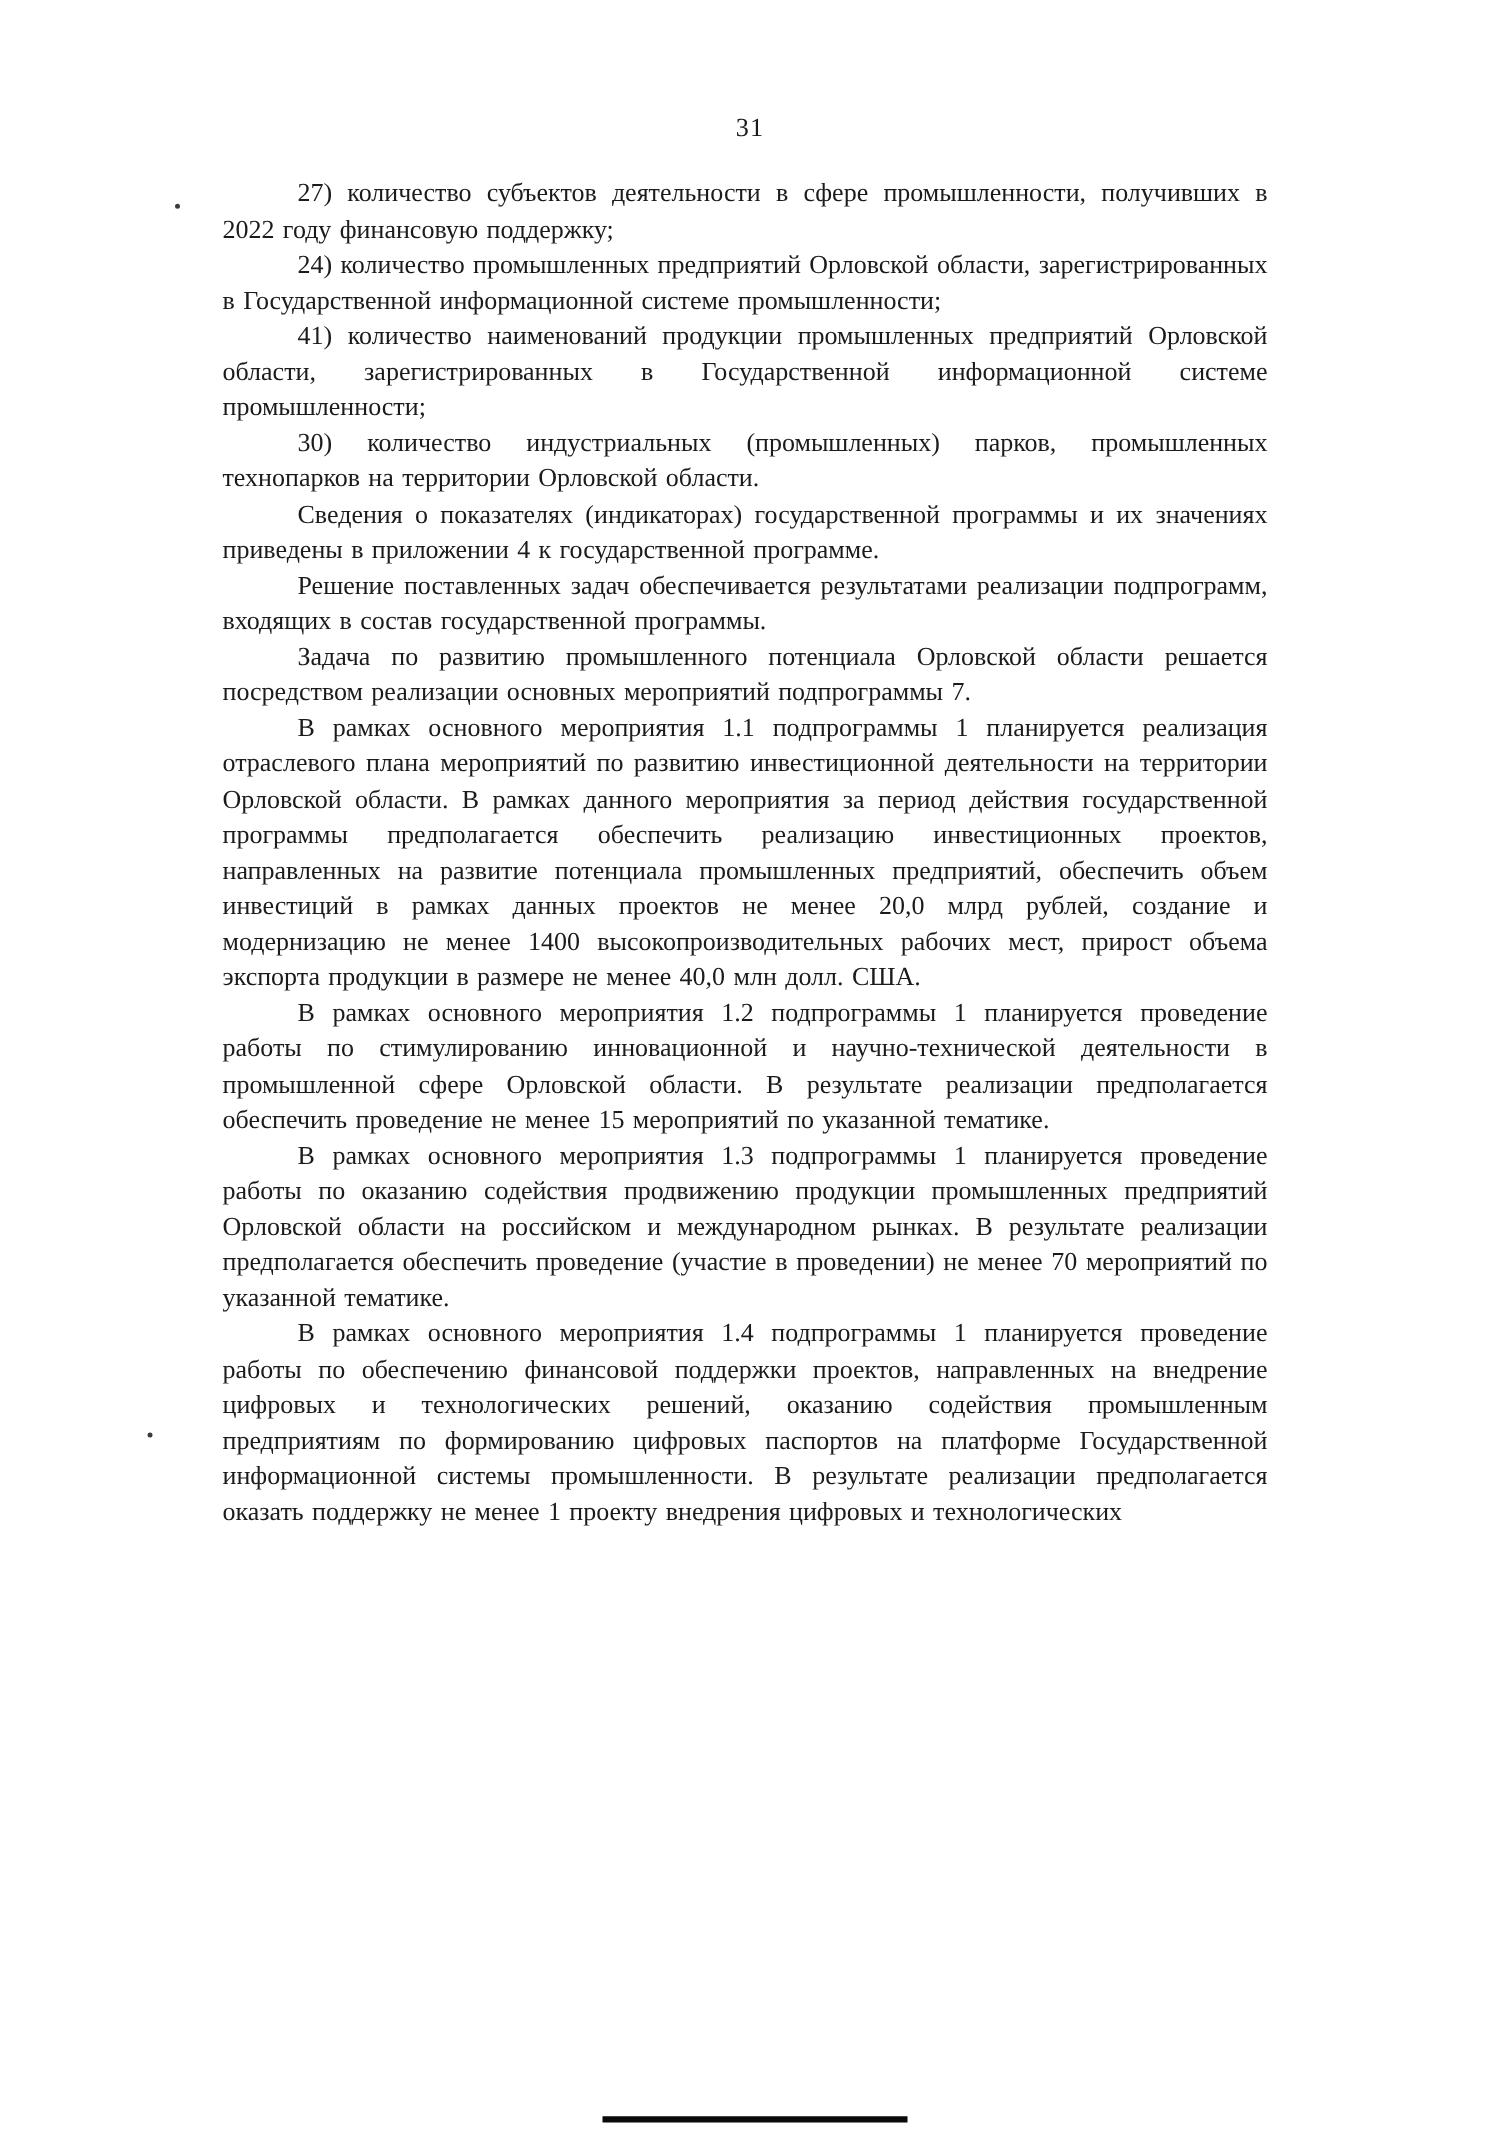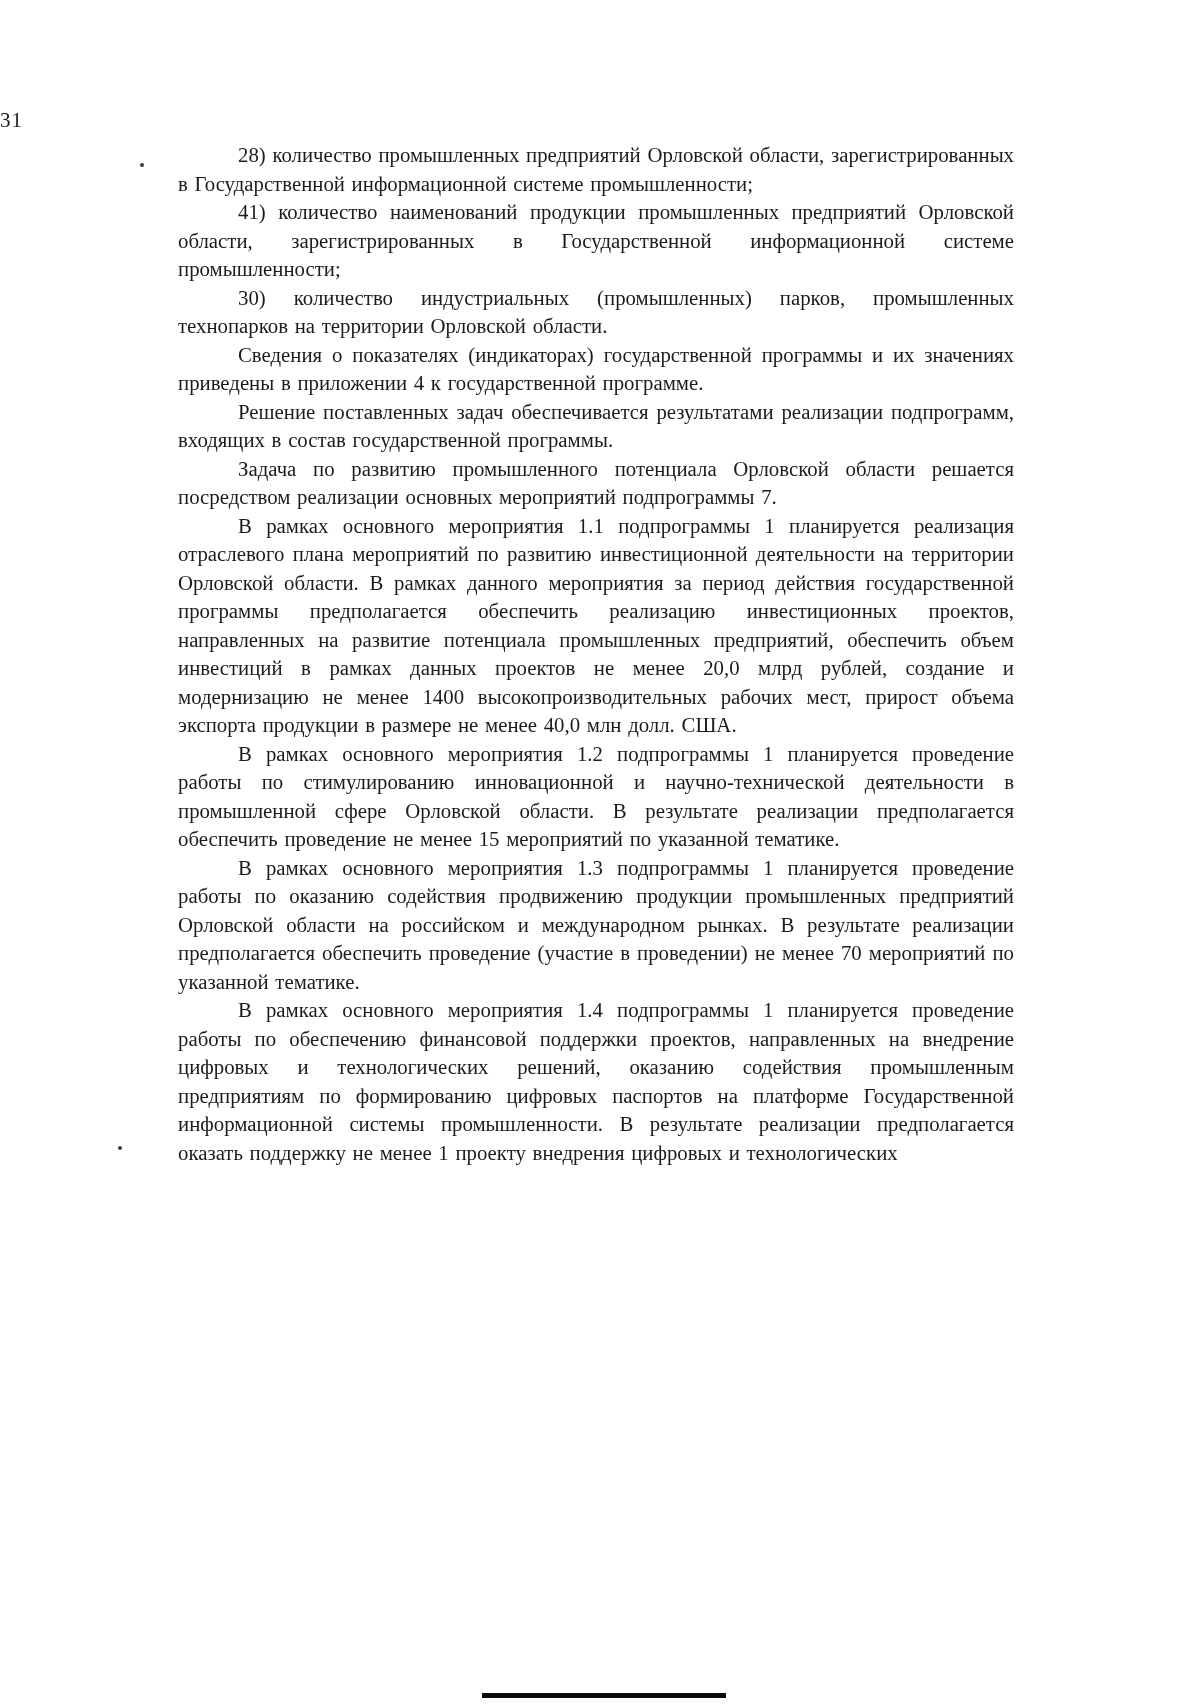--- a/index.html
+++ b/index.html
@@ -15,23 +15,24 @@
     color: #1b1b1b;
   }
   .page {
     position: relative;
     width: 1200px;
     height: 1705px;
     background: #ffffff;
   }
   .page-number {
     position: absolute;
-    top: 108px;
+    top: 90px;
     left: 0;
     width: 100%;
+    text-align: center;
     font-size: 21px;
     letter-spacing: 1px;
   }
   .content {
     position: absolute;
     top: 141px;
     left: 178px;
     width: 836px;
     font-size: 20.8px;
     line-height: 28.5px;
@@ -74,21 +75,22 @@
 <body>
 
 <div class="page">
 
   <div class="page-number">31</div>
 
   <span class="scan-speck speck-1"></span>
   <span class="scan-speck speck-2"></span>
 
   <div class="content">
-    <p>28) количество промышленных предприятий Орловской области, зарегистрированных в Государственной информационной системе промышленности;</p>
+    <p>27) количество субъектов деятельности в сфере промышленности, получивших в 2022 году финансовую поддержку;</p>
+    <p>24) количество промышленных предприятий Орловской области, зарегистрированных в Государственной информационной системе промышленности;</p>
     <p>41) количество наименований продукции промышленных предприятий Орловской области, зарегистрированных в Государственной информационной системе промышленности;</p>
     <p>30) количество индустриальных (промышленных) парков, промышленных технопарков на территории Орловской области.</p>
     <p>Сведения о показателях (индикаторах) государственной программы и их значениях приведены в приложении 4 к государственной программе.</p>
     <p>Решение поставленных задач обеспечивается результатами реализации подпрограмм, входящих в состав государственной программы.</p>
     <p>Задача по развитию промышленного потенциала Орловской области решается посредством реализации основных мероприятий подпрограммы 7.</p>
     <p>В рамках основного мероприятия 1.1 подпрограммы 1 планируется реализация отраслевого плана мероприятий по развитию инвестиционной деятельности на территории Орловской области. В рамках данного мероприятия за период действия государственной программы предполагается обеспечить реализацию инвестиционных проектов, направленных на развитие потенциала промышленных предприятий, обеспечить объем инвестиций в рамках данных проектов не менее 20,0 млрд рублей, создание и модернизацию не менее 1400 высокопроизводительных рабочих мест, прирост объема экспорта продукции в размере не менее 40,0 млн долл. США.</p>
     <p>В рамках основного мероприятия 1.2 подпрограммы 1 планируется проведение работы по стимулированию инновационной и научно-технической деятельности в промышленной сфере Орловской области. В результате реализации предполагается обеспечить проведение не менее 15 мероприятий по указанной тематике.</p>
     <p>В рамках основного мероприятия 1.3 подпрограммы 1 планируется проведение работы по оказанию содействия продвижению продукции промышленных предприятий Орловской области на российском и международном рынках. В результате реализации предполагается обеспечить проведение (участие в проведении) не менее 70 мероприятий по указанной тематике.</p>
     <p>В рамках основного мероприятия 1.4 подпрограммы 1 планируется проведение работы по обеспечению финансовой поддержки проектов, направленных на внедрение цифровых и технологических решений, оказанию содействия промышленным предприятиям по формированию цифровых паспортов на платформе Государственной информационной системы промышленности. В результате реализации предполагается оказать поддержку не менее 1 проекту внедрения цифровых и технологических</p>
   </div>

